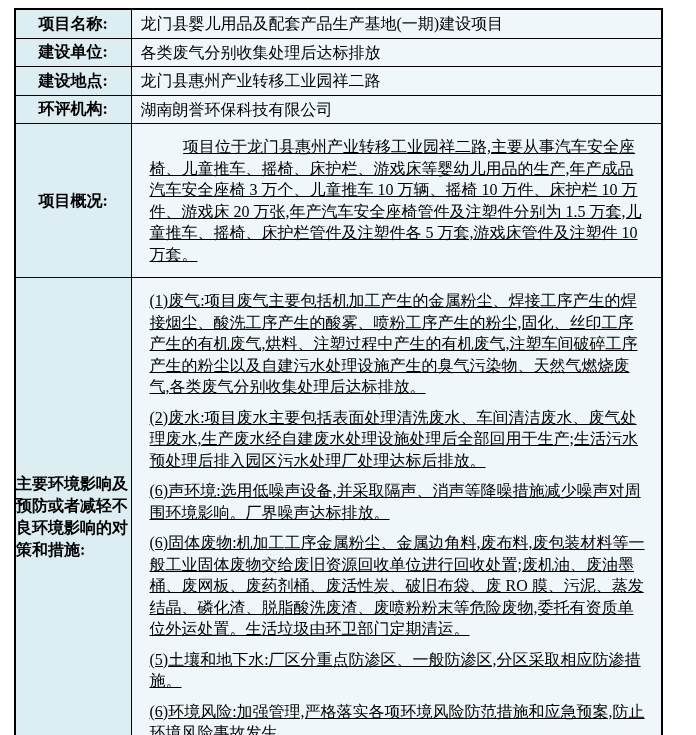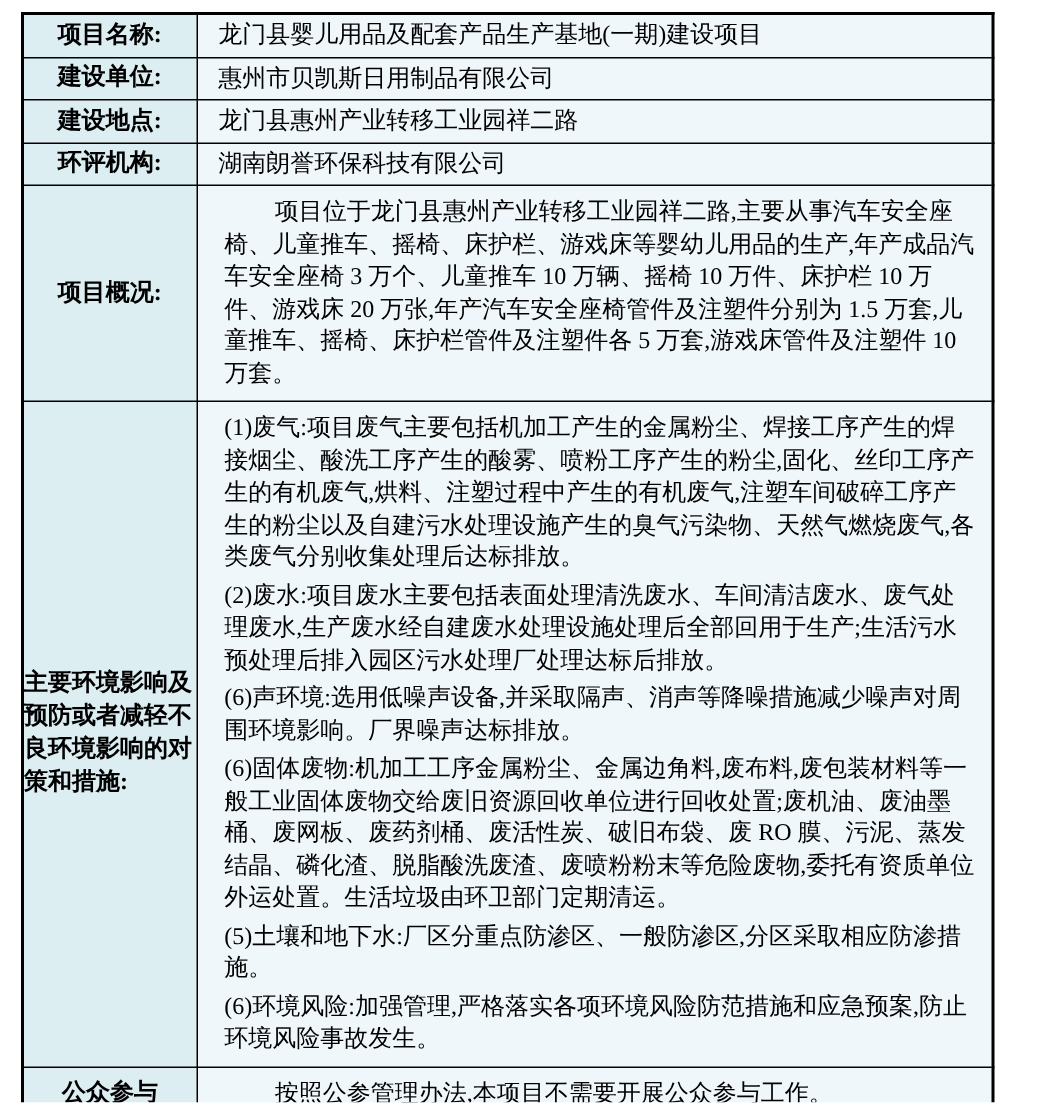--- a/index.html
+++ b/index.html
@@ -36,45 +36,45 @@
     text-align: center;
     padding: 2px 8px;
     line-height: 22px;
   }
   td.label.long {
     text-align: left;
     padding: 2px 0;
   }
   td.content {
     background: #eff7fb;
-    padding: 3px 6px 3px 14px;
+    padding: 3px 6px 3px 9px;
     line-height: 21.5px;
   }
   tr.short-row { height: 28px; }
   tr.pp-row { height: 31px; }
-  p.para { margin: 4px; }
+  p.para { margin: 9px; text-decoration: underline; }
   p.para.indent { text-indent: 2.1em; }
   .footnote {
     margin: 3px 0 0 48px;
     line-height: 22px;
   }
 </style>
 </head>
 <body>
 
 <div class="page">
   <table class="info-table">
     <tbody>
       <tr class="short-row">
         <td class="label">项目名称:</td>
         <td class="content">龙门县婴儿用品及配套产品生产基地(一期)建设项目</td>
       </tr>
       <tr class="short-row">
         <td class="label">建设单位:</td>
-        <td class="content">惠州市贝凯斯日用制品有限公司</td>
+        <td class="content">各类废气分别收集处理后达标排放</td>
       </tr>
       <tr class="short-row">
         <td class="label">建设地点:</td>
         <td class="content">龙门县惠州产业转移工业园祥二路</td>
       </tr>
       <tr class="short-row">
         <td class="label">环评机构:</td>
         <td class="content">湖南朗誉环保科技有限公司</td>
       </tr>
       <tr>

